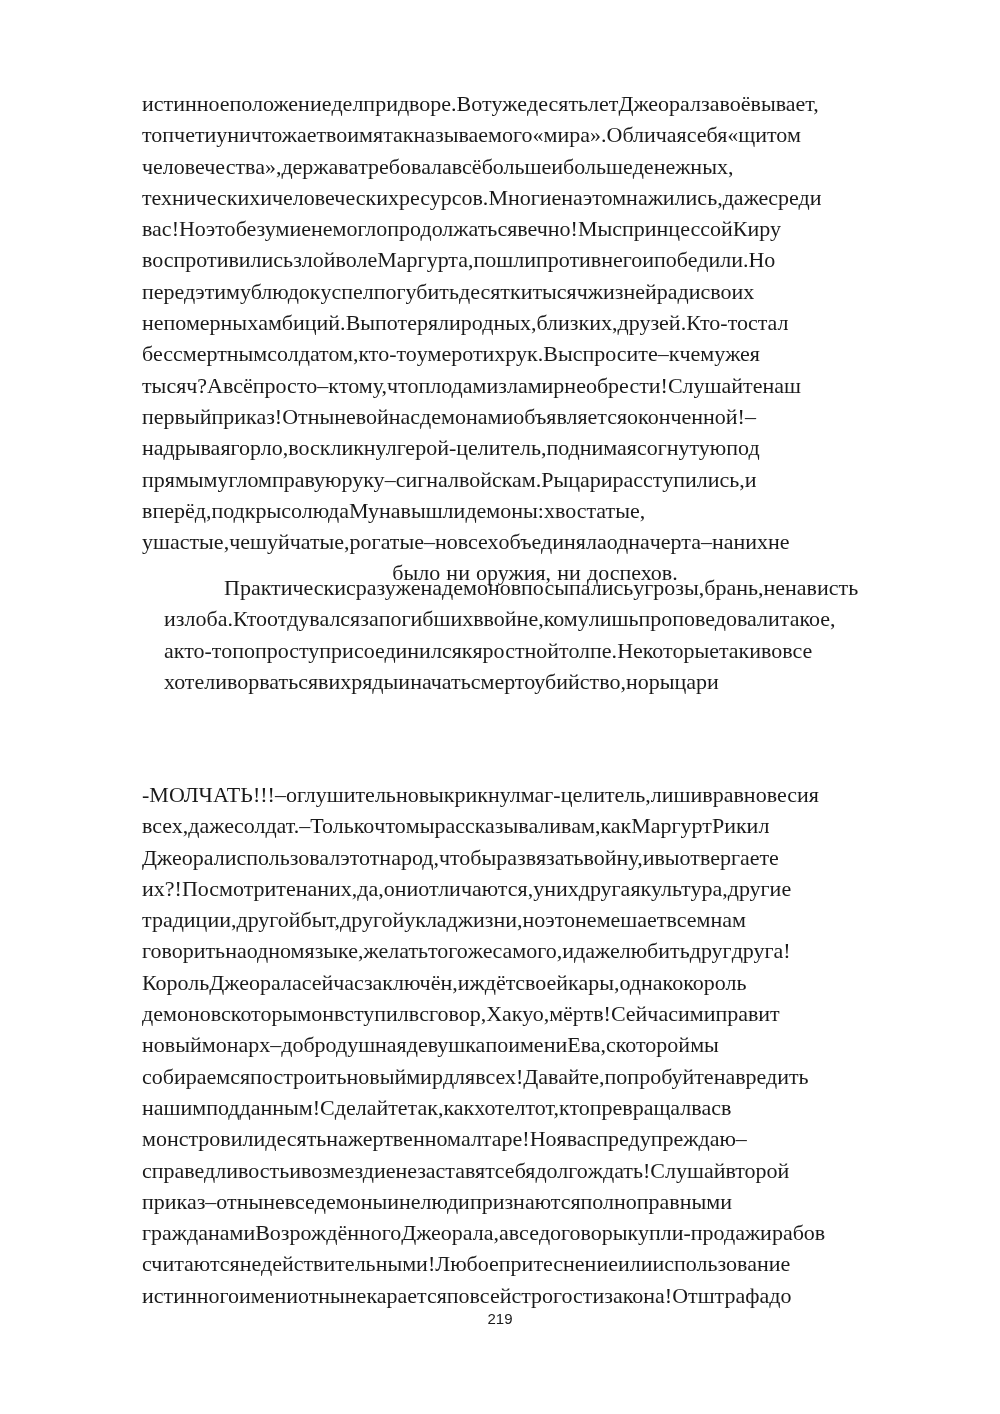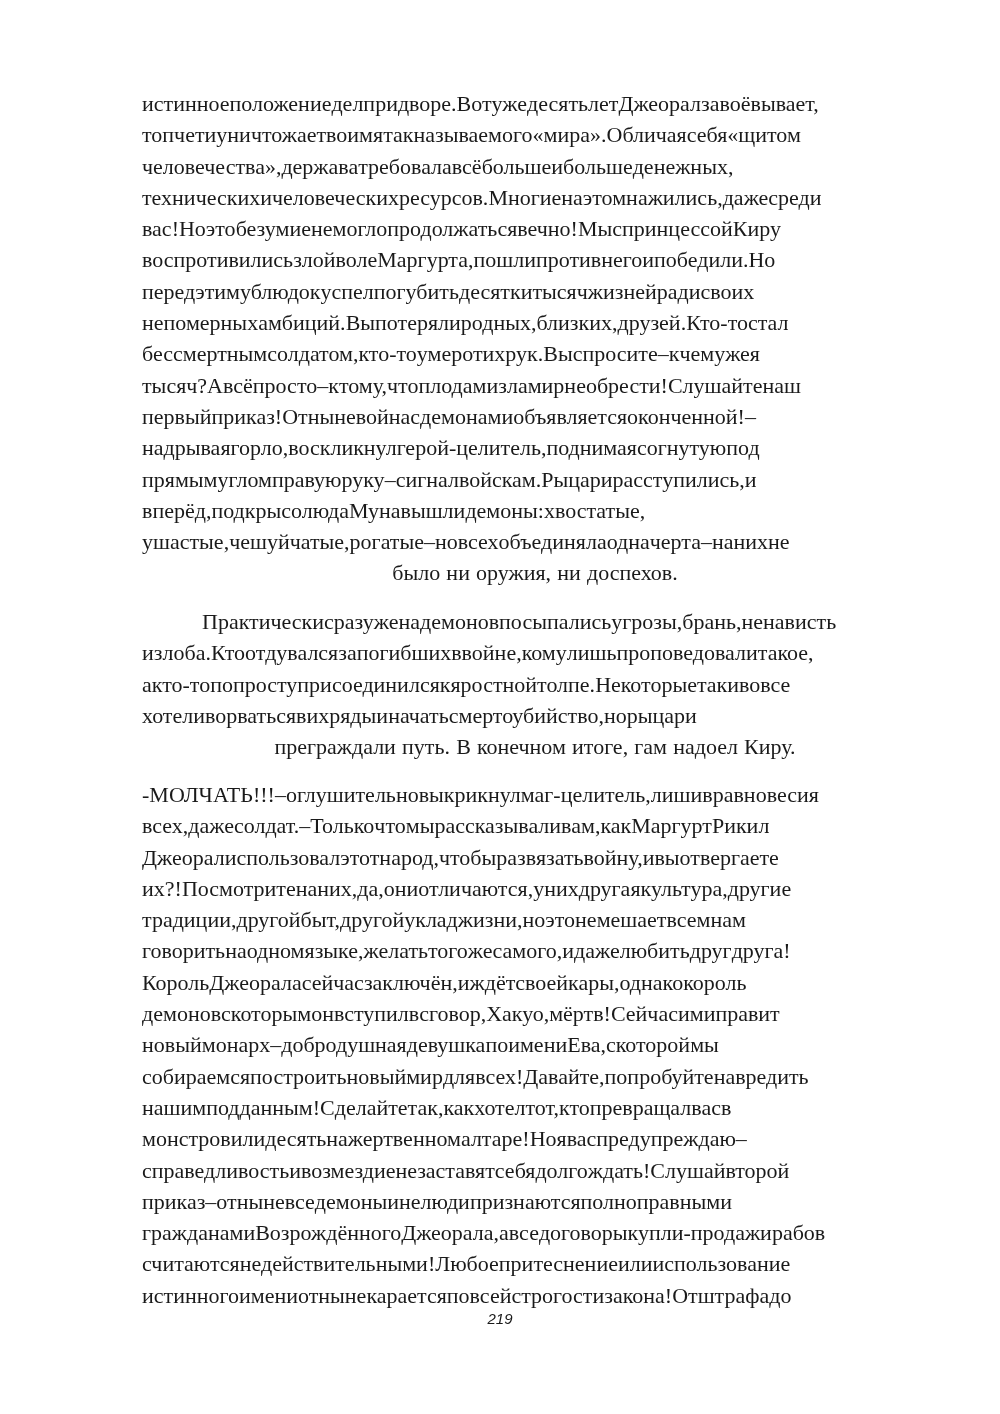--- a/index.html
+++ b/index.html
@@ -35,32 +35,31 @@
       white-space: nowrap;
     }
     .jline.last {
       justify-content: center;
       gap: 0.28em;
     }
     .jline.indent {
       padding-left: 60px;
     }
     #p1 { top: 88px; }
-    #p2 { top: 606px; }
+    #p2 { top: 572px; margin-left: 22px; }
     #p3 { top: 779px; }
     .page-number {
       position: absolute;
       top: 1310px;
       left: 0;
       width: 1000px;
       text-align: center;
       font-family: "Liberation Sans", "DejaVu Sans", sans-serif;
       font-size: 15px;
       color: #1a1a1a;
-      font-style: italic;
     }
   </style>
 </head>
 <body>
 
 <div class="page">
 
   <div class="text-block" id="p1">
     <div class="jline">
         <span>истинное</span>
@@ -301,30 +300,20 @@
         <span>ворваться</span>
         <span>в</span>
         <span>их</span>
         <span>ряды</span>
         <span>и</span>
         <span>начать</span>
         <span>смертоубийство,</span>
         <span>но</span>
         <span>рыцари</span>
       </div>
-    <div class="jline last">
-        <span>преграждали</span>
-        <span>путь.</span>
-        <span>В</span>
-        <span>конечном</span>
-        <span>итоге,</span>
-        <span>гам</span>
-        <span>надоел</span>
-        <span>Киру.</span>
-      </div>
   </div>
 
   <div class="text-block" id="p3">
     <div class="jline">
         <span>-</span>
         <span>МОЛЧАТЬ!!!</span>
         <span>–</span>
         <span>оглушительно</span>
         <span>выкрикнул</span>
         <span>маг-целитель,</span>

